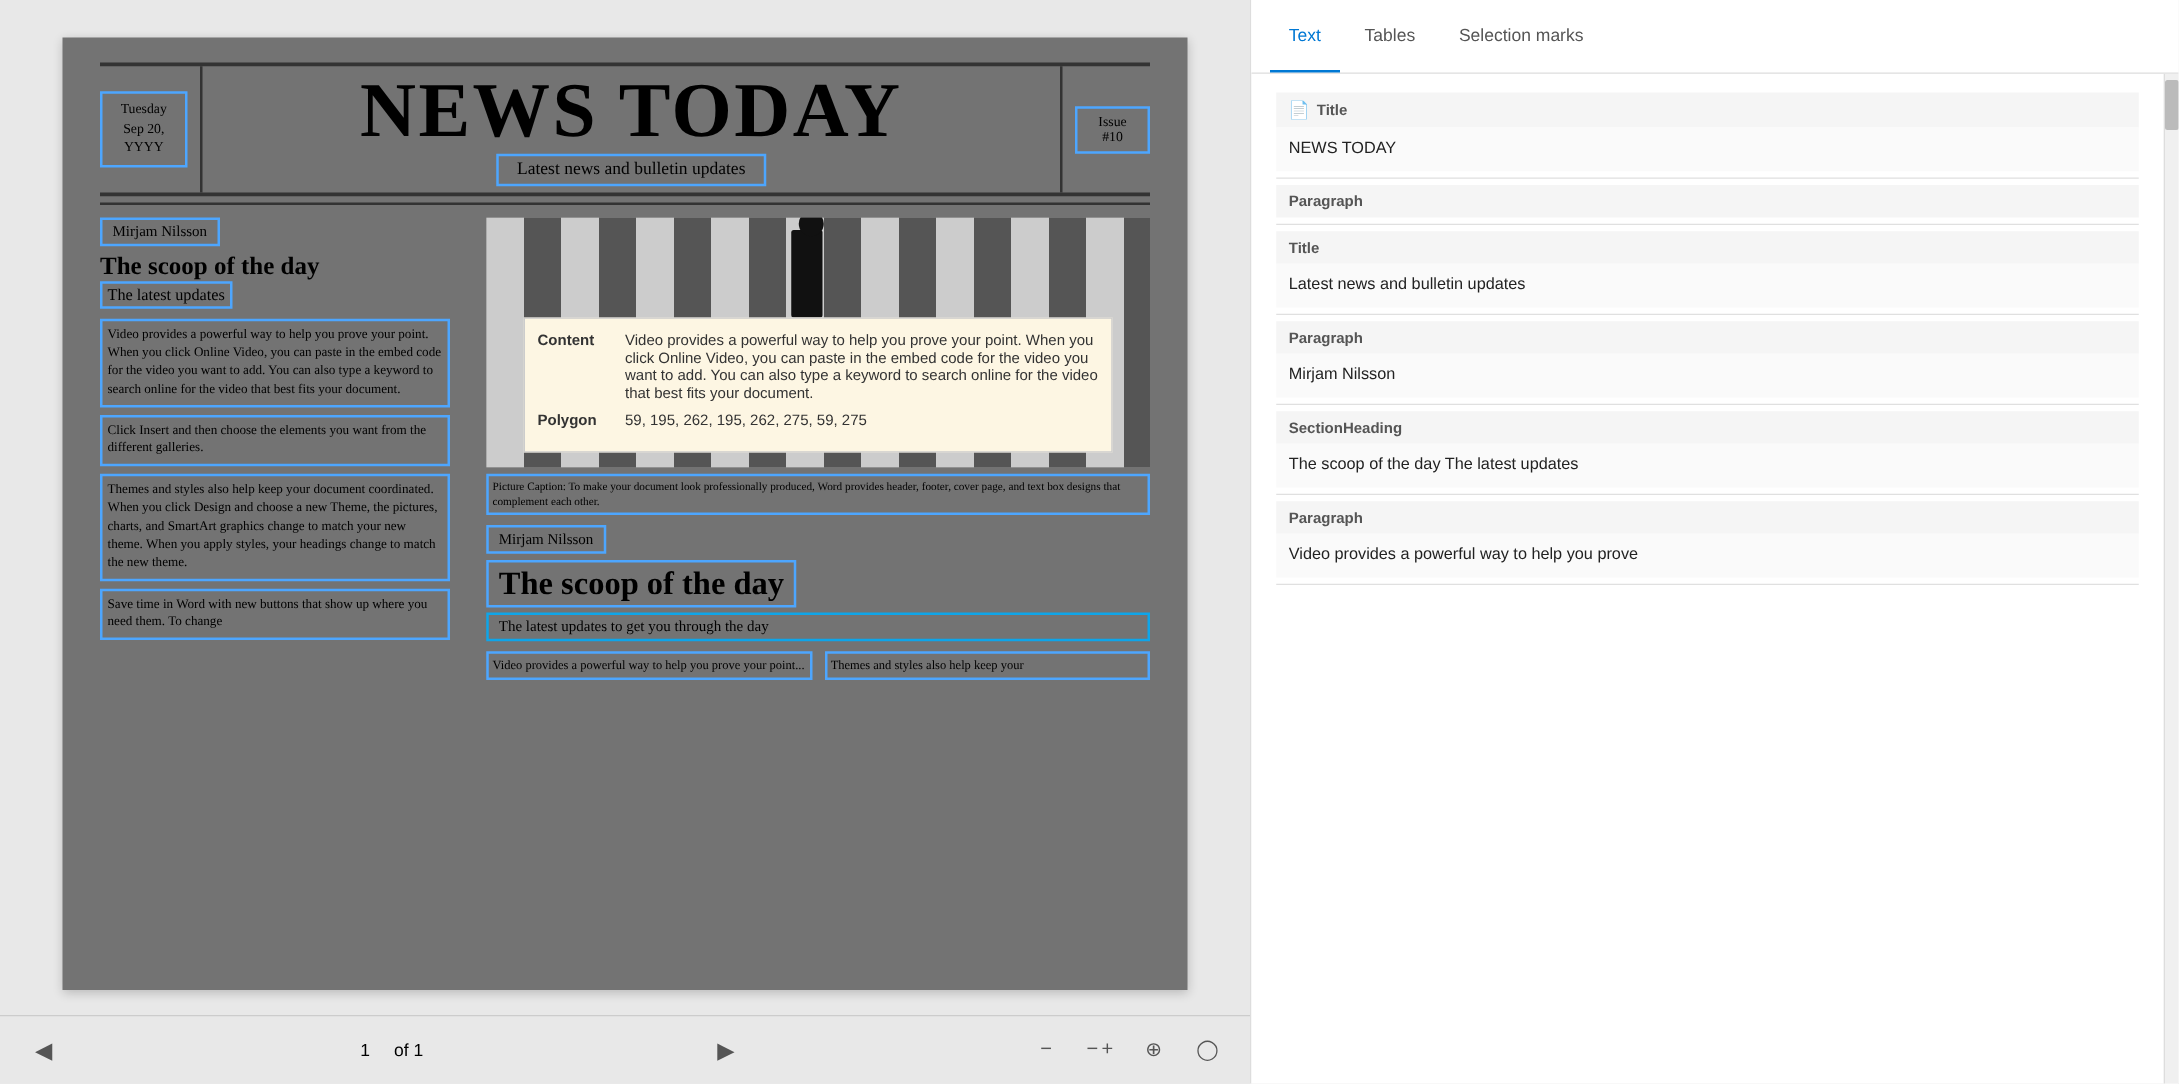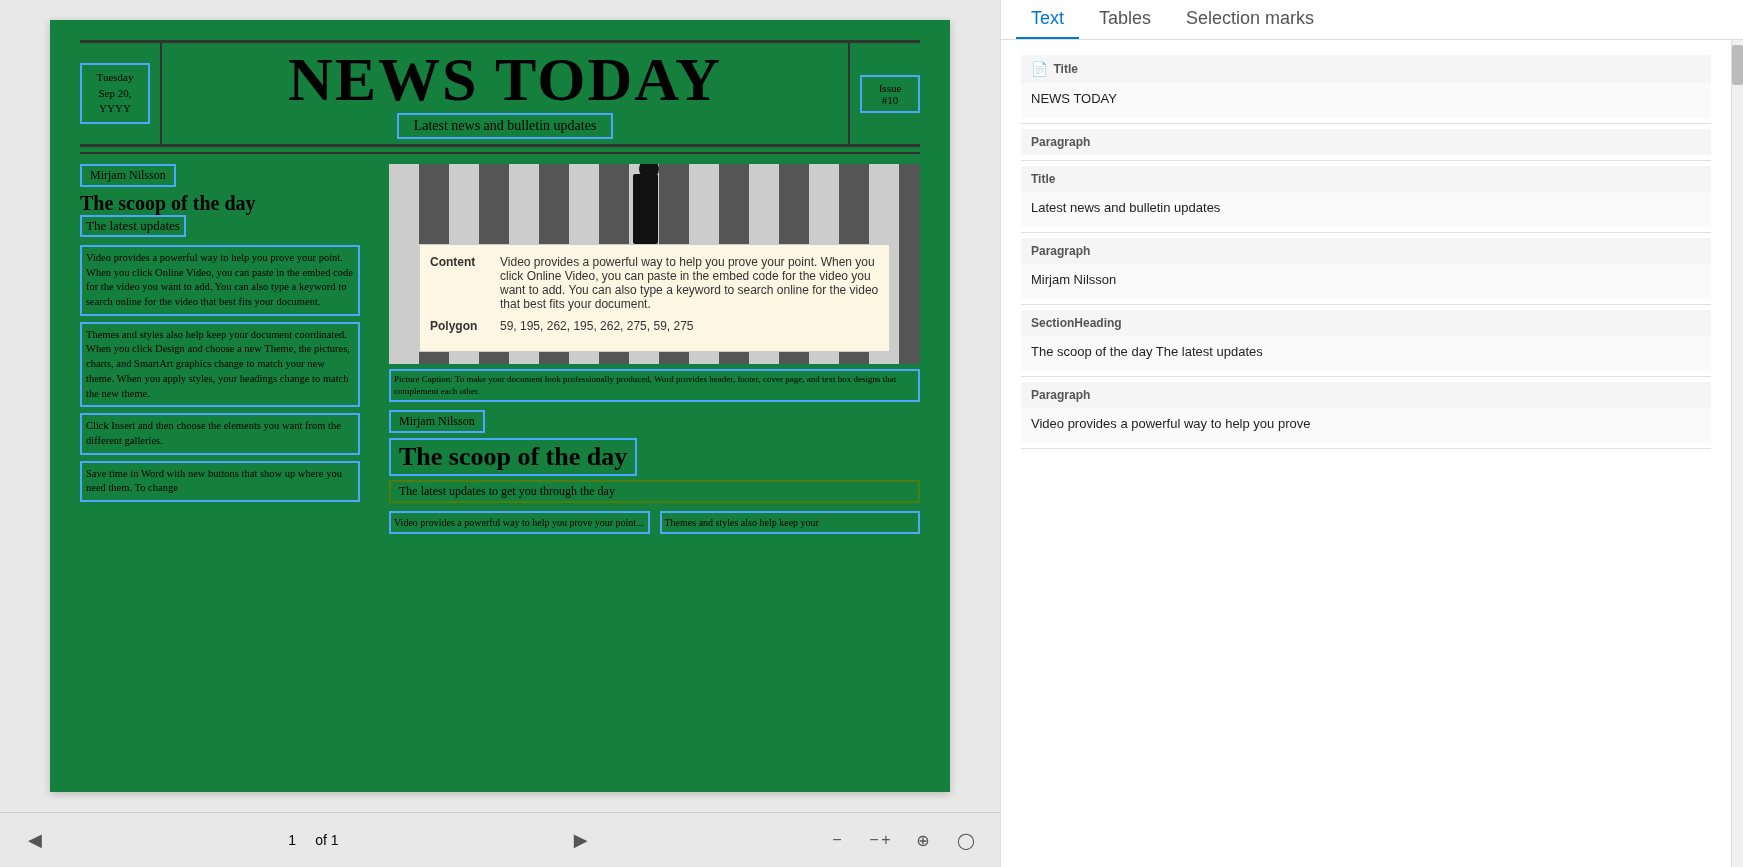--- a/index.html
+++ b/index.html
@@ -17,24 +17,25 @@
     #doc-scroll {
       flex: 1;
       overflow-y: auto;
       padding: 20px;
       display: flex;
       justify-content: center;
     }
 
     #doc-page {
       width: 900px;
-      background: #15803d;
+      background: #737373;
       box-shadow: 0 2px 8px rgba(0,0,0,0.2);
       padding: 20px 30px 30px;
       font-family: 'Times New Roman', Times, serif;
+      margin-top: 10px;
     }
 
     
     .newspaper-header {
       display: flex;
       align-items: stretch;
       border-top: 3px solid #333;
       border-bottom: 3px solid #333;
       margin-bottom: 5px;
     }
@@ -206,21 +207,21 @@
       font-size: 26px;
       font-weight: bold;
       font-family: 'Times New Roman', serif;
       border: 2px solid #4da6ff;
       display: inline-block;
       padding: 2px 8px;
       margin-bottom: 4px;
     }
 
     .section-sub-full {
-      border: 2px solid #4d7c0f;
+      border: 2px solid #0ea5e9;
       font-size: 12px;
       padding: 2px 8px;
       display: block;
       margin-bottom: 8px;
     }
 
     .bottom-row {
       display: flex;
       gap: 10px;
       margin-top: 5px;
@@ -300,22 +301,22 @@
     }
 
     .panel-tabs {
       display: flex;
       border-bottom: 1px solid #ddd;
       padding: 0 15px;
       background: white;
     }
 
     .panel-tab {
-      padding: 8px 15px;
-      font-size: 18px;
+      padding: 20px 15px;
+      font-size: 14px;
       cursor: pointer;
       color: #555;
       border-bottom: 2px solid transparent;
       margin-right: 5px;
     }
 
     .panel-tab.active {
       color: #0078d4;
       border-bottom: 2px solid #0078d4;
       font-weight: 500;
@@ -409,24 +410,24 @@
           <div class="author-box">
             <span>Mirjam Nilsson</span>
           </div>
           <div class="section-heading">The scoop of the day</div>
           <div class="section-sub">The latest updates</div>
 
           <div class="text-block">
             <span>Video provides a powerful way to help you prove your point. When you click Online Video, you can paste in the embed code for the video you want to add. You can also type a keyword to search online for the video that best fits your document.</span>
           </div>
           <div class="text-block">
+            <span>Click Insert and then choose the elements you want from the different galleries.</span>
+          </div>
+          <div class="text-block">
             <span>Themes and styles also help keep your document coordinated. When you click Design and choose a new Theme, the pictures, charts, and SmartArt graphics change to match your new theme. When you apply styles, your headings change to match the new theme.</span>
-          </div>
-          <div class="text-block">
-            <span>Click Insert and then choose the elements you want from the different galleries.</span>
           </div>
           <div class="text-block">
             <span>Save time in Word with new buttons that show up where you need them. To change</span>
           </div>
         </div>
 
         <div class="right-col">
           
           <div class="image-area">
             <div class="crosswalk-img">

